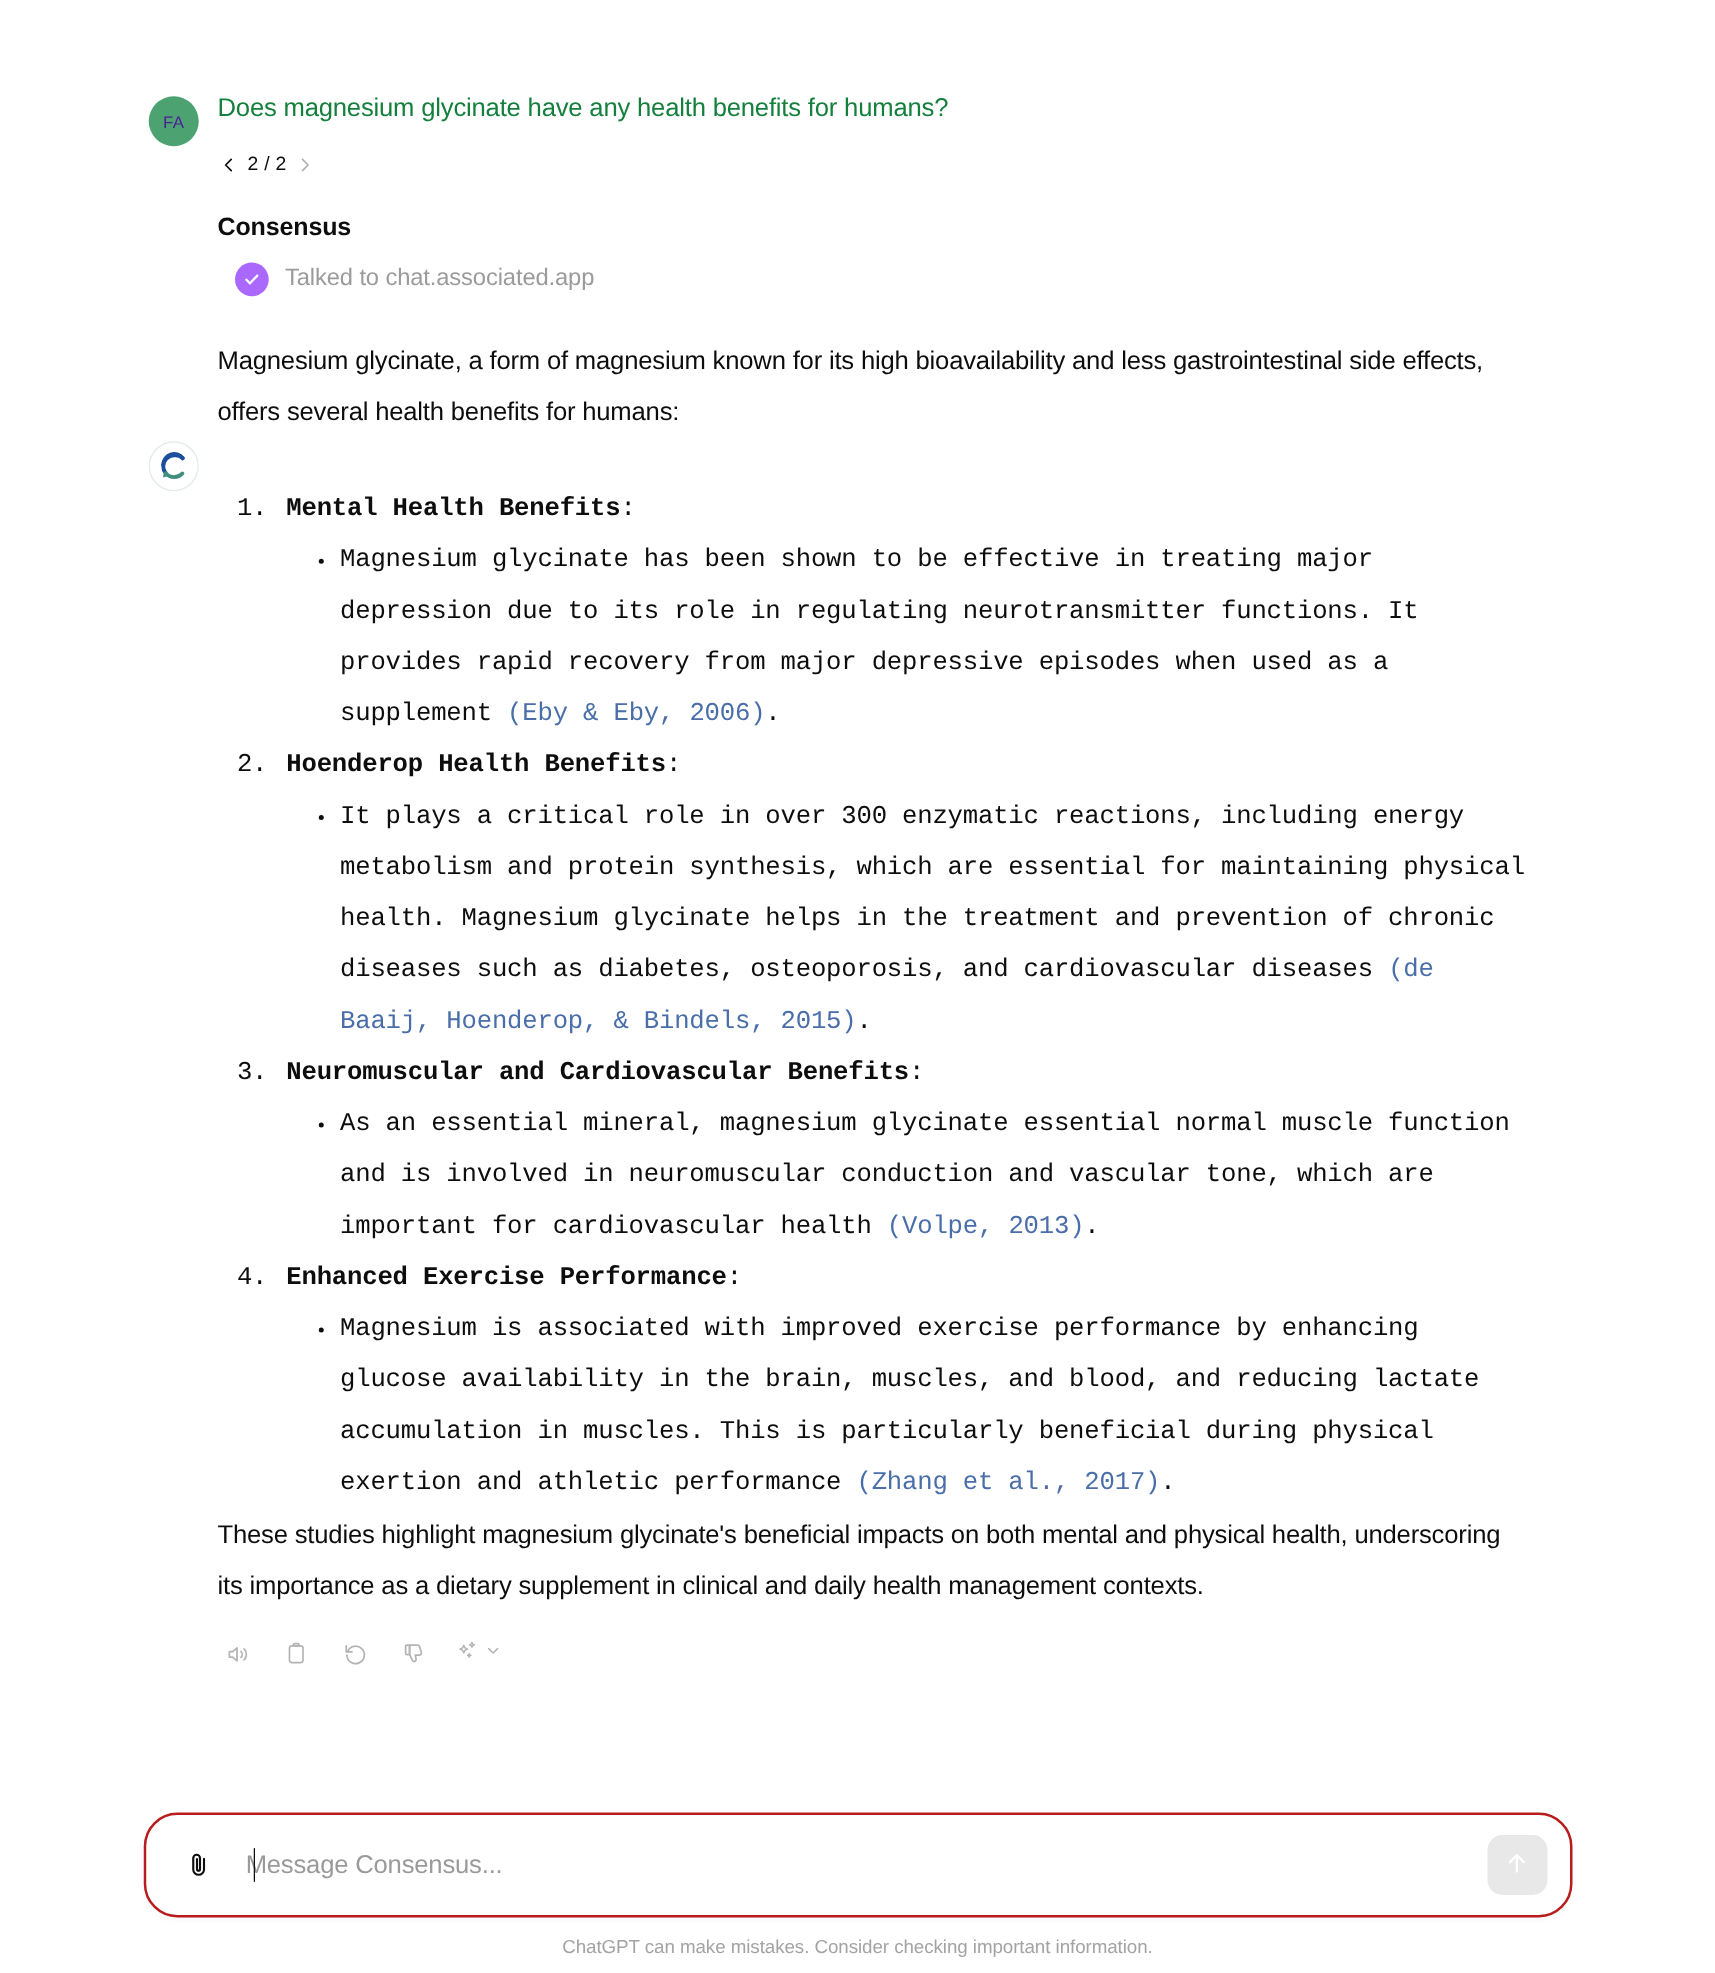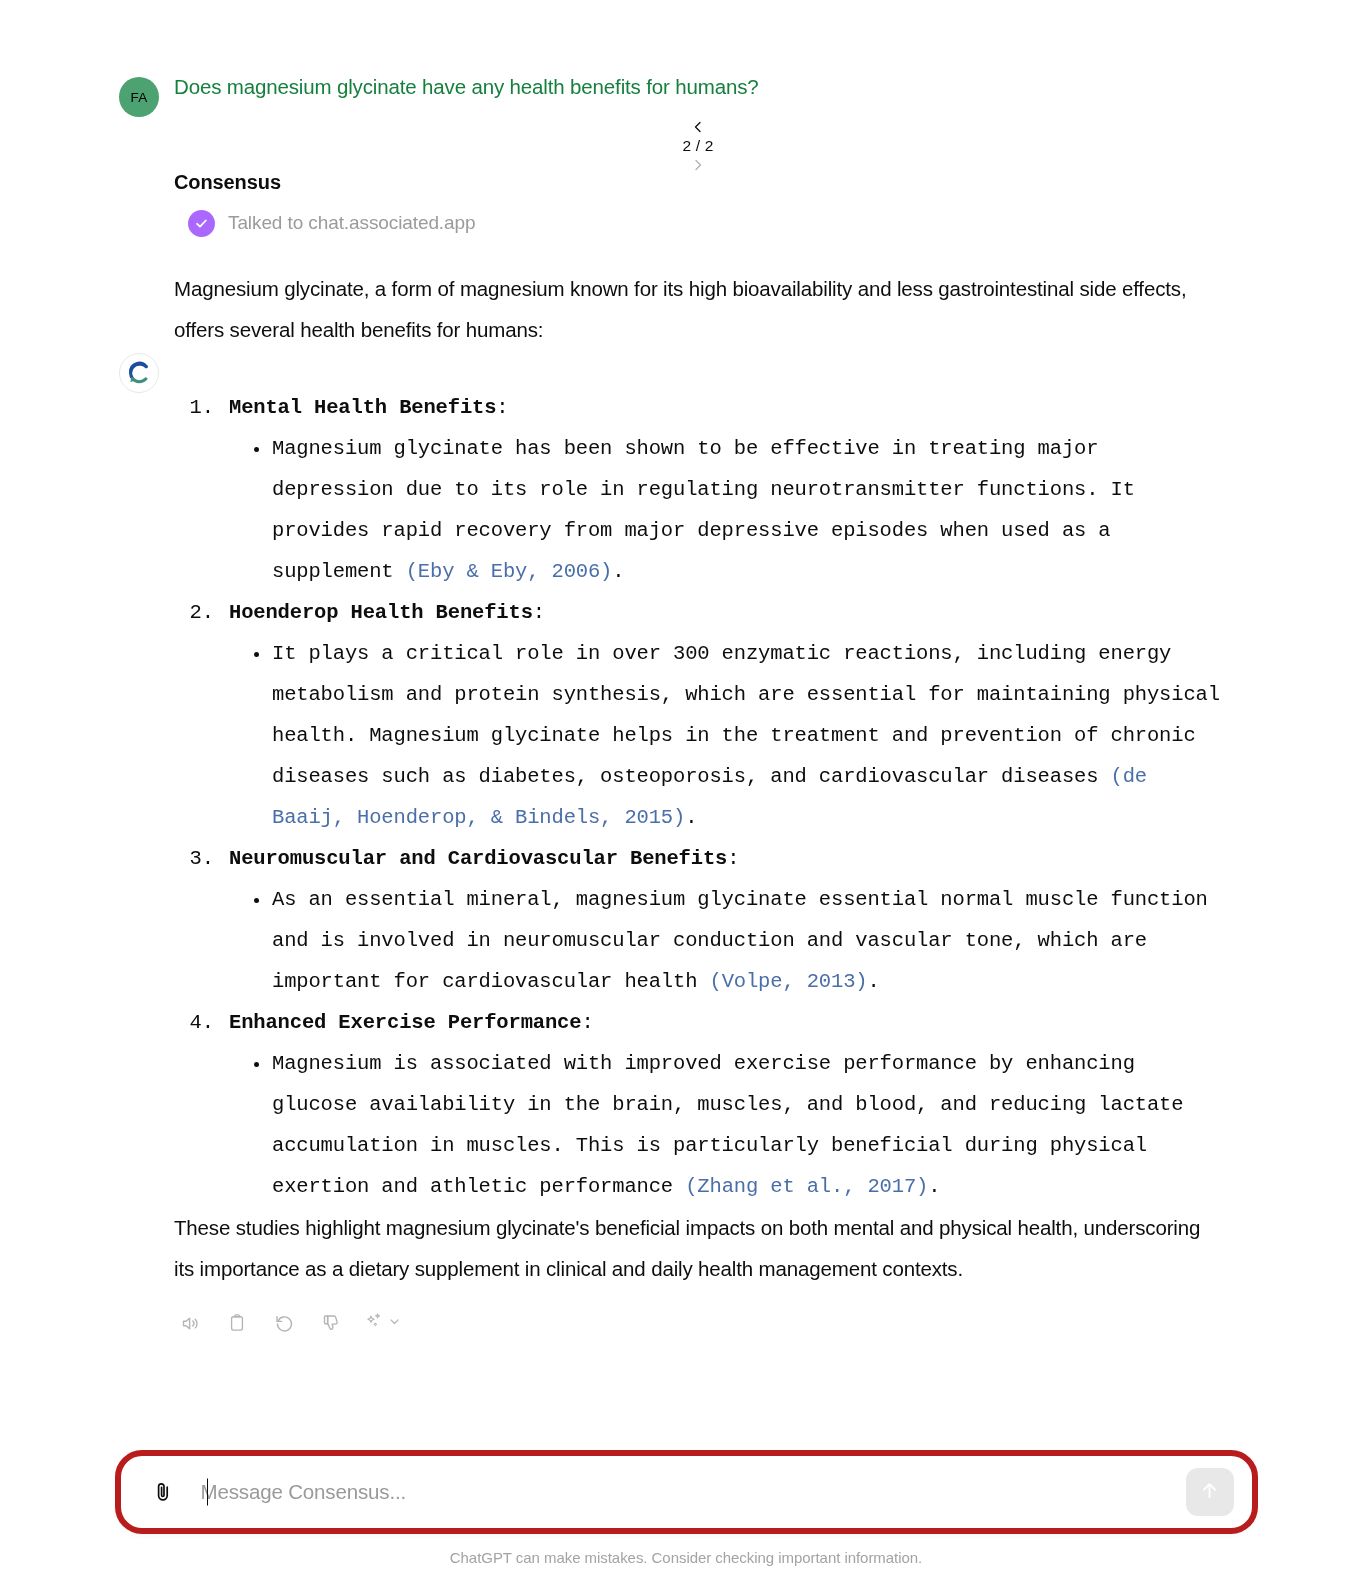--- a/index.html
+++ b/index.html
@@ -46,21 +46,21 @@
     left: 119px;
     width: 40px;
     height: 40px;
     border-radius: 50%;
     display: flex;
     align-items: center;
     justify-content: center;
     font-size: 13.5px;
     letter-spacing: .3px;
     font-weight: 400;
-    color: #000000;
+    color: #4c1d95;
     user-select: none;
   }
   .avatar.user {
     top: 41px;
     background: #4ca271;
   }
   .avatar.assistant {
     top: 184px;
     background: #ffffff;
     border: 1px solid #e3ebe6;
@@ -95,21 +95,20 @@
 
   .pager {
     display: flex;
     align-items: center;
     gap: 4px;
     margin-top: 19px;
     height: 22px;
     font-size: 15.5px;
     color: #0d0d0d;
     user-select: none;
-    flex-direction: column;
   }
   .pager .chev {
     display: inline-flex;
     align-items: center;
     justify-content: center;
     width: 18px;
     height: 18px;
     cursor: pointer;
   }
   .pager .chev.disabled { opacity: .32; cursor: default; }
@@ -204,21 +203,21 @@
     bottom: 0;
     width: 1372px;
     padding: 0 0 12px 0;
     background: #ffffff;
   }
   .composer {
     position: relative;
     margin: 0 auto;
     width: 1143px;
     min-height: 84px;
-    border: 6px solid #b91c1c;
+    border: 2px solid #b91c1c;
     border-radius: 27px;
     background: #ffffff;
     box-shadow: 0 2px 6px rgba(0,0,0,0.03);
     display: flex;
     align-items: center;
     padding: 0 18px 0 22px;
   }
   .clip-btn {
     width: 40px;
     height: 40px;

